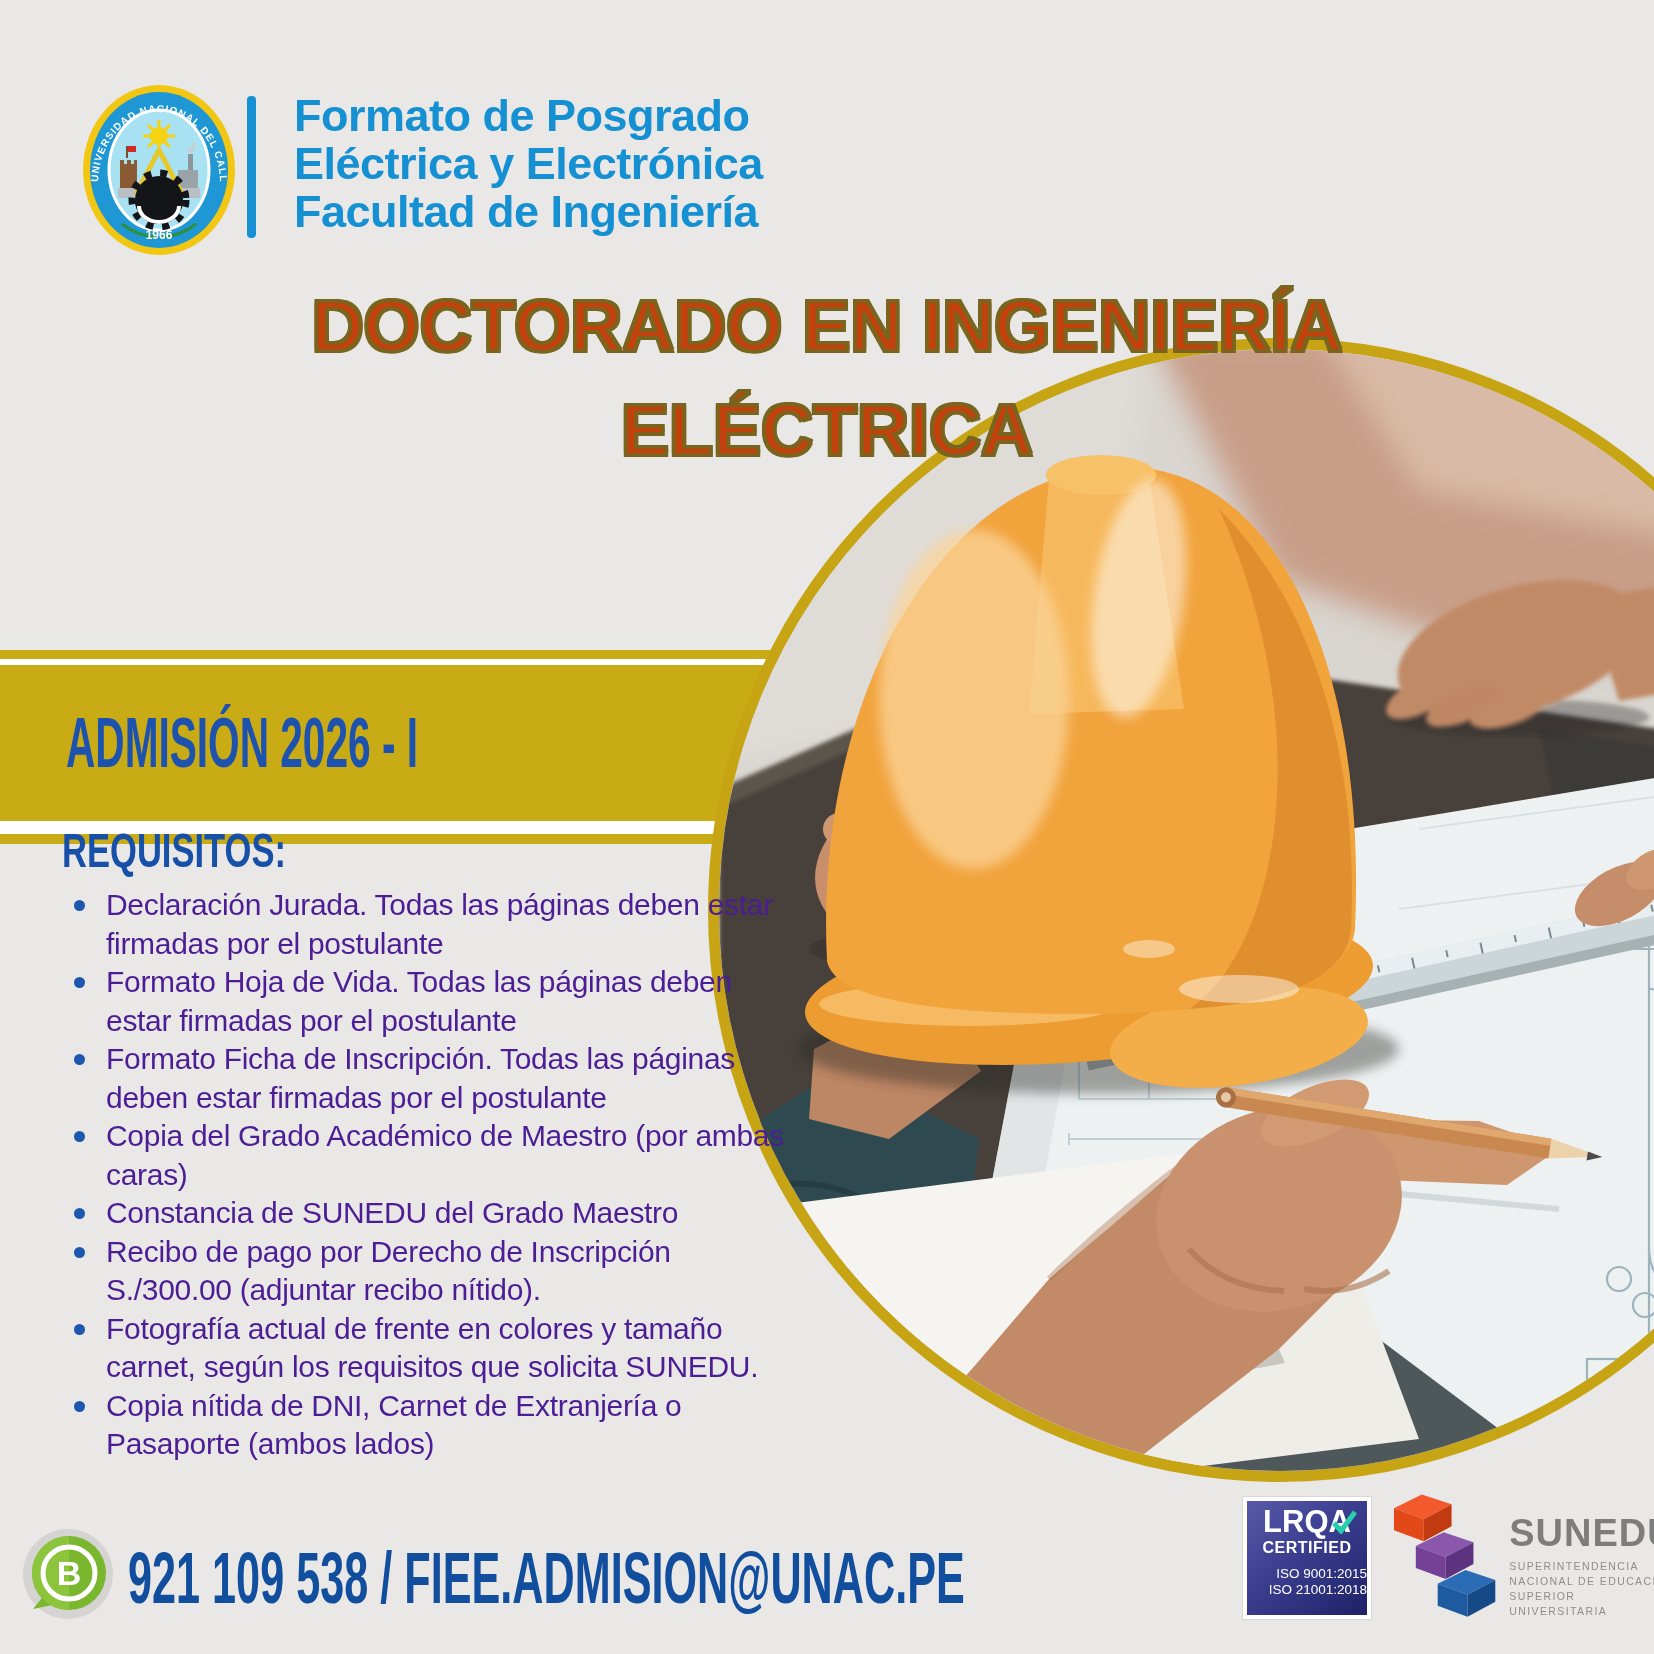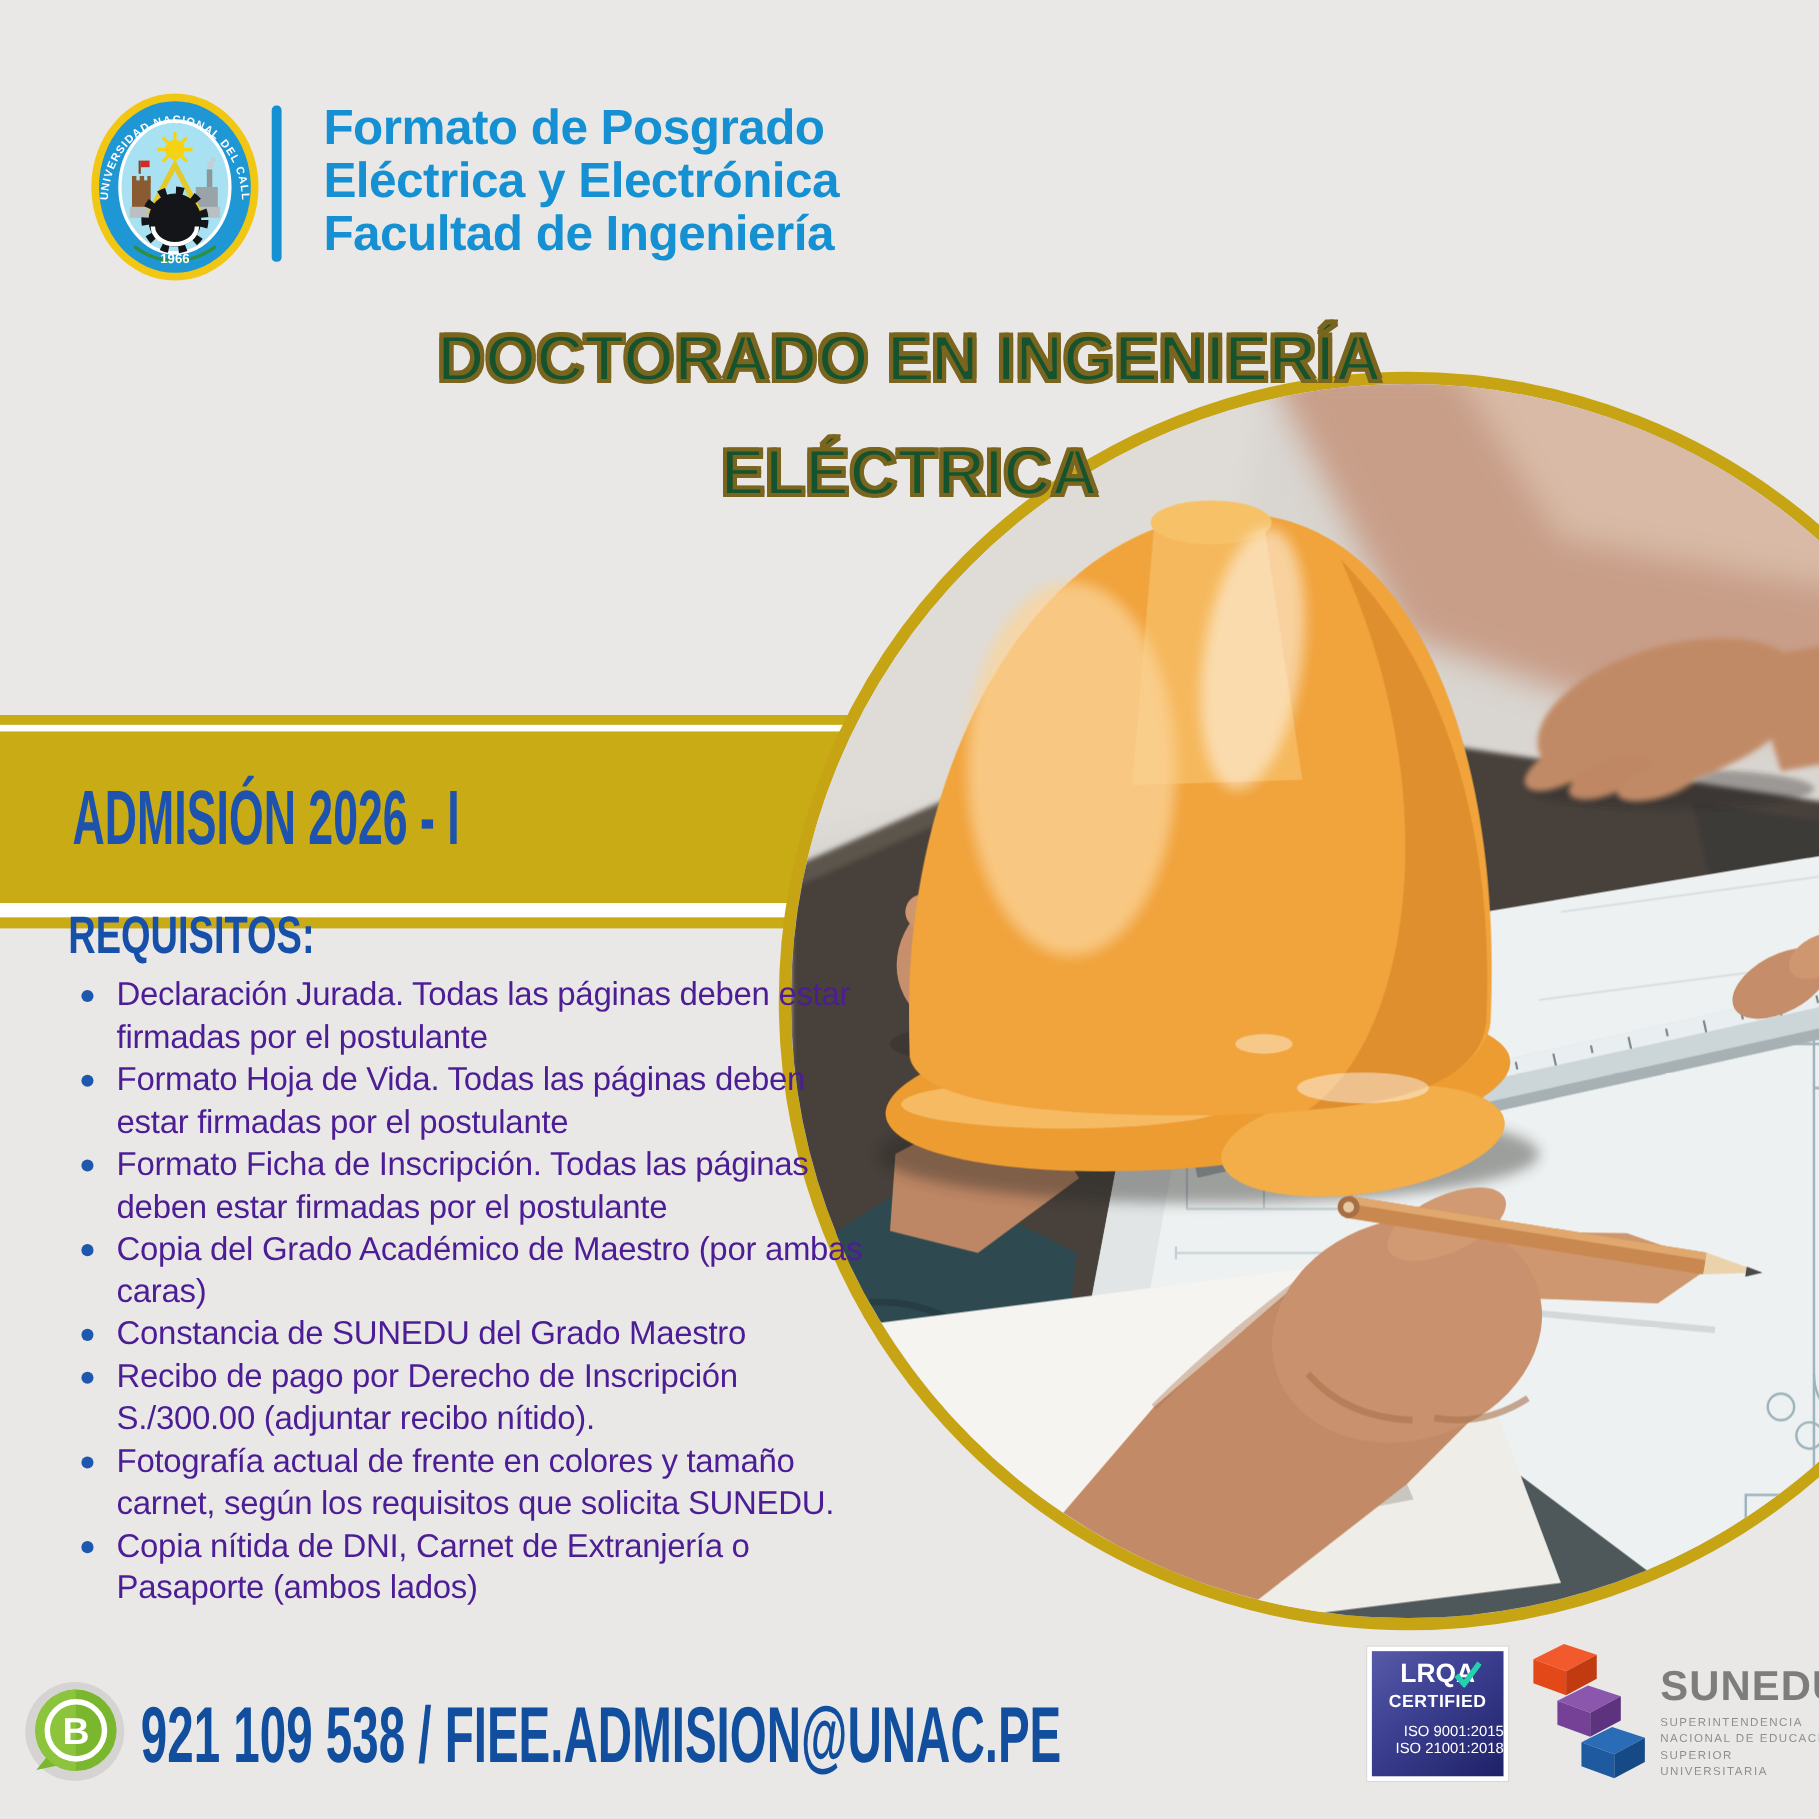--- a/index.html
+++ b/index.html
@@ -7,21 +7,21 @@
           font-family:"Liberation Sans",sans-serif;}
 
   
   .seal{position:absolute;left:82px;top:84px;width:154px;height:172px;}
   .divider{position:absolute;left:247px;top:96px;width:9px;height:142px;background:#1590d2;border-radius:4px;}
   .org{position:absolute;left:294px;top:92px;font-weight:bold;font-size:45px;line-height:48px;
        color:#1590d2;letter-spacing:-0.5px;}
 
   
   .title{position:absolute;left:0;top:274px;width:1654px;text-align:center;z-index:3;
-         font-weight:bold;font-size:60px;line-height:104px;color:#14532d;
+         font-weight:bold;font-size:72px;line-height:104px;color:#c2410c;
          -webkit-text-stroke:3.5px #7a651e;
          text-shadow:2px 2px 0 #7a651e,-2px 2px 0 #7a651e,2px -2px 0 #7a651e,-2px -2px 0 #7a651e;}
 
   
   .banner{position:absolute;left:0;top:650px;width:1010px;z-index:1;text-align:right;}
   .banner .s1{height:9px;background:#c9ab15;}
   .banner .s2{height:6px;background:#ffffff;}
   .banner .main{height:156px;background:#c9ab15;display:flex;align-items:center;padding-left:66px;}
   .banner .s3{height:13px;background:#ffffff;}
   .banner .s4{height:10px;background:#c9ab15;}
@@ -46,21 +46,21 @@
   
   .wa-icon{position:absolute;left:20px;top:1528px;width:97px;height:97px;z-index:3;}
   .contact-text{position:absolute;left:128px;top:1542px;z-index:3;font-weight:bold;font-size:72px;
                 line-height:72px;color:#114e9e;transform:scaleX(0.60);transform-origin:left top;
                 white-space:nowrap;}
 
   .lrqa{position:absolute;left:1243px;top:1497px;width:120px;height:114px;z-index:3;box-sizing:content-box;
         border:4px solid #ffffff;background:linear-gradient(140deg,#565aa8 0%,#3b3e8f 45%,#1e2166 100%);
         color:#fff;text-align:center;box-shadow:0 0 0 1px #d9d8d6;}
   .lrqa-brand-row{position:relative;display:inline-block;margin-top:6px;}
-  .lrqa-brand{font-weight:bold;font-size:24px;letter-spacing:0;line-height:30px;}
+  .lrqa-brand{font-weight:bold;font-size:31px;letter-spacing:0;line-height:30px;}
   .lrqa-check{position:absolute;right:-6px;top:3px;}
   .lrqa-cert{font-weight:bold;font-size:16px;letter-spacing:0.5px;line-height:22px;}
   .lrqa-iso{margin-top:7px;text-align:right;padding-left:8px;font-size:13.5px;line-height:16px;letter-spacing:0;}
 
   .sunedu{position:absolute;left:1388px;top:1492px;z-index:3;display:flex;}
   .sunedu-boxes{width:118px;height:140px;}
   .sunedu-textcol{margin-left:4px;padding-top:22px;}
   .sunedu-brand{font-weight:bold;font-size:38px;color:#7d7d7d;letter-spacing:1px;line-height:38px;}
   .sunedu-sub{margin-top:7px;font-size:10.5px;line-height:15px;color:#8e8e8e;letter-spacing:1.4px;}
 </style>

